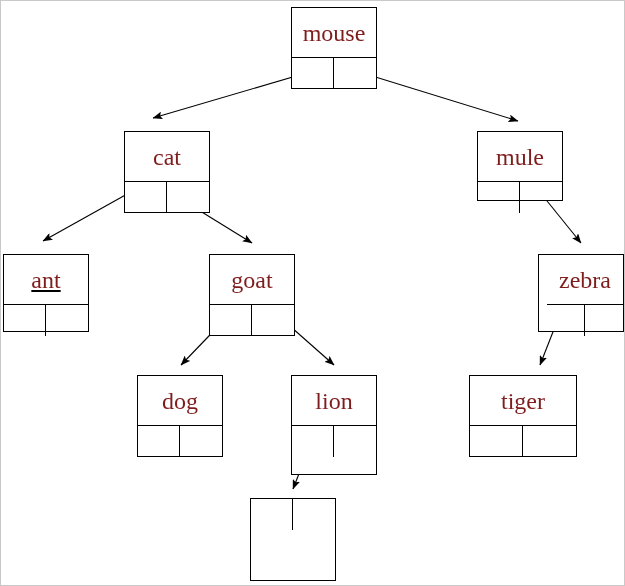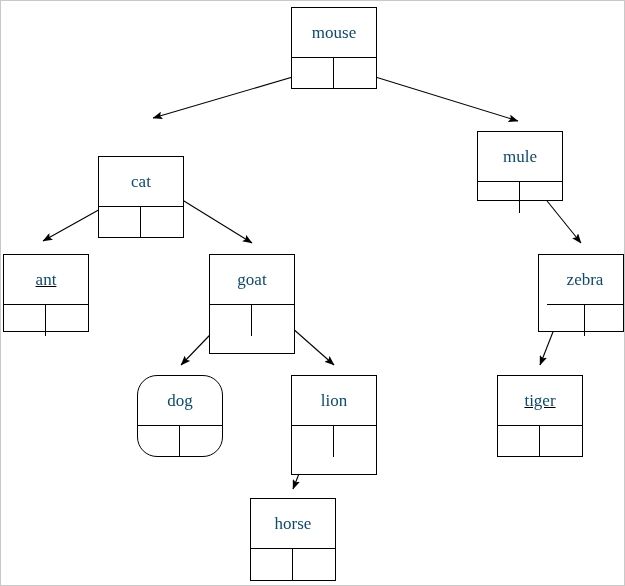--- a/index.html
+++ b/index.html
@@ -31,22 +31,22 @@
     box-sizing: border-box;
     border: 1px solid #000000;
     background: #ffffff;
   }
   .node-label {
     box-sizing: border-box;
     width: 100%;
     height: 50px;
     line-height: 50px;
     text-align: center;
-    font-size: 17px;
-    color: #0c4a6e;
+    font-size: 24px;
+    color: #7f1d1d;
     border-bottom: 1px solid #000000;
     white-space: nowrap;
     overflow: hidden;
   }
   .node-ptrs {
     box-sizing: border-box;
     display: flex;
     width: 100%;
     height: 31px;
   }
@@ -84,78 +84,77 @@
   </svg>
 
   <div id="node-layer">
       <div class="node" style="left: 290px; top: 6px; width: 86px; height: 82px;">
         <div class="node-label">mouse</div>
         <div class="node-ptrs">
           <div class="ptr ptr-left"></div>
           <div class="ptr ptr-right"></div>
         </div>
       </div>
-      <div class="node" style="left: 97px; top: 130px; width: 86px; height: 82px; margin-top: 25px;">
+      <div class="node" style="left: 123px; top: 130px; width: 86px; height: 82px;">
         <div class="node-label">cat</div>
         <div class="node-ptrs">
           <div class="ptr ptr-left"></div>
           <div class="ptr ptr-right"></div>
         </div>
       </div>
       <div class="node" style="left: 476px; top: 130px; width: 86px; height: 70px;">
         <div class="node-label">mule</div>
         <div class="node-ptrs">
           <div class="ptr ptr-left"></div>
           <div class="ptr ptr-right"></div>
         </div>
       </div>
       <div class="node" style="left: 2px; top: 253px; width: 86px; height: 78px; text-decoration: underline;">
         <div class="node-label">ant</div>
         <div class="node-ptrs">
           <div class="ptr ptr-left"></div>
           <div class="ptr ptr-right"></div>
         </div>
       </div>
-      <div class="node" style="left: 208px; top: 253px; width: 86px; height: 100px;">
+      <div class="node" style="left: 208px; top: 253px; width: 86px; height: 82px;">
         <div class="node-label">goat</div>
         <div class="node-ptrs">
           <div class="ptr ptr-left"></div>
           <div class="ptr ptr-right"></div>
         </div>
       </div>
       <div class="node" style="left: 537px; top: 253px; width: 86px; height: 78px; padding-left: 8px;">
         <div class="node-label">zebra</div>
         <div class="node-ptrs">
           <div class="ptr ptr-left"></div>
           <div class="ptr ptr-right"></div>
         </div>
       </div>
-      <div class="node" style="left: 136px; top: 374px; width: 86px; height: 82px; border-radius: 20px;">
+      <div class="node" style="left: 136px; top: 374px; width: 86px; height: 82px;">
         <div class="node-label">dog</div>
         <div class="node-ptrs">
           <div class="ptr ptr-left"></div>
           <div class="ptr ptr-right"></div>
         </div>
       </div>
       <div class="node" style="left: 290px; top: 374px; width: 86px; height: 100px;">
         <div class="node-label">lion</div>
         <div class="node-ptrs">
           <div class="ptr ptr-left"></div>
           <div class="ptr ptr-right"></div>
         </div>
       </div>
-      <div class="node" style="left: 496px; top: 374px; width: 86px; height: 82px; text-decoration: underline;">
+      <div class="node" style="left: 468px; top: 374px; width: 108px; height: 82px;">
         <div class="node-label">tiger</div>
         <div class="node-ptrs">
           <div class="ptr ptr-left"></div>
           <div class="ptr ptr-right"></div>
         </div>
       </div>
       <div class="node" style="left: 249px; top: 497px; width: 86px; height: 83px;">
-        <div class="node-label">horse</div>
         <div class="node-ptrs">
           <div class="ptr ptr-left"></div>
           <div class="ptr ptr-right"></div>
         </div>
       </div>
     </div>
 
 </div>
 
 </body></html>

